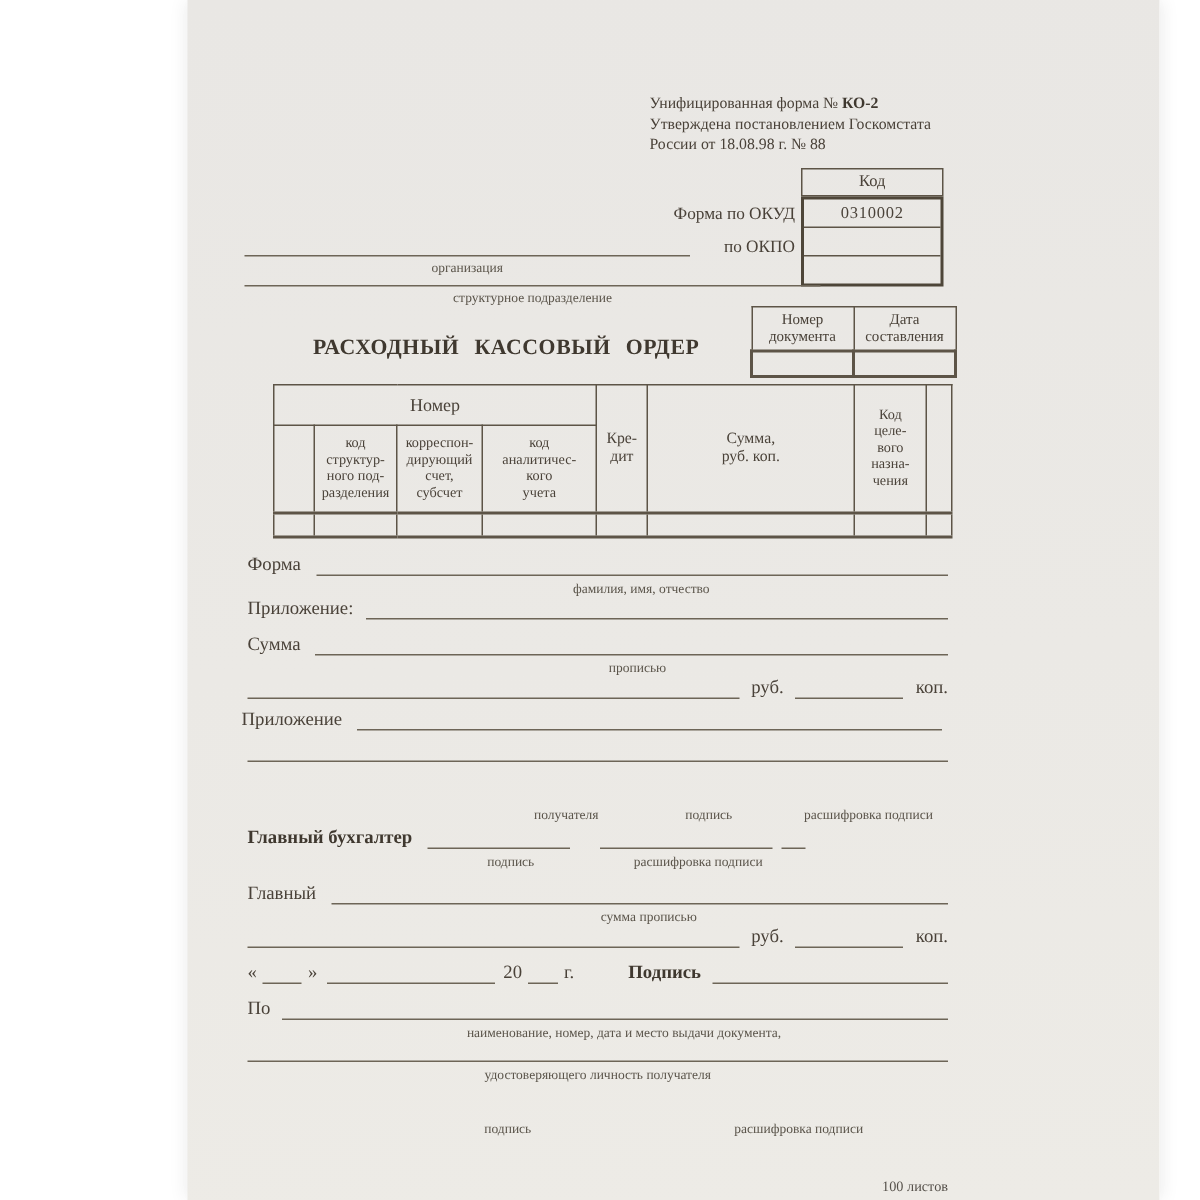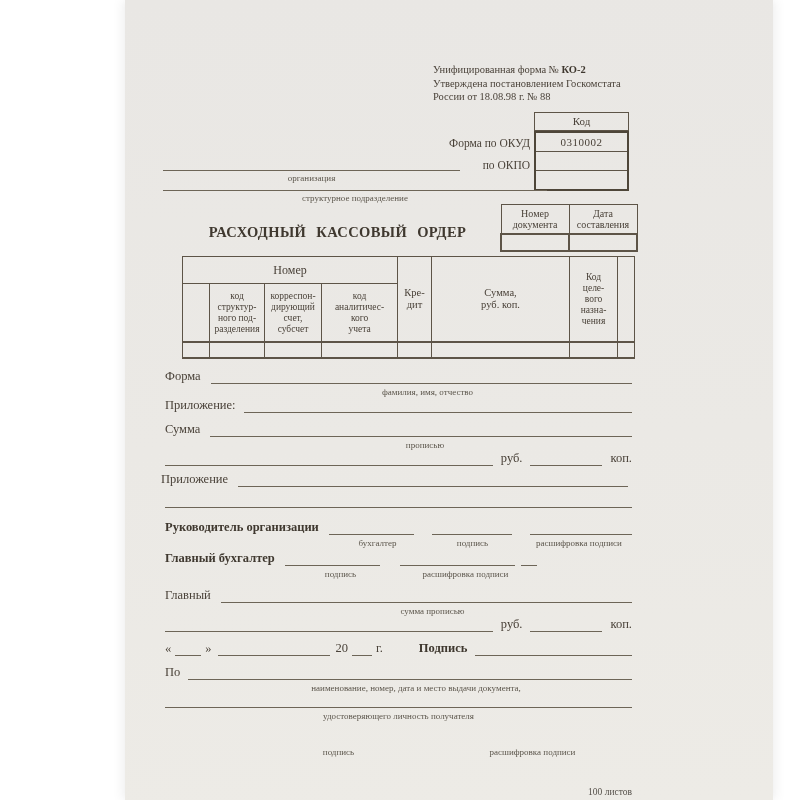--- a/index.html
+++ b/index.html
@@ -161,27 +161,21 @@
   </div>
 
   <div class="row" style="left:36px;top:470px;width:467px;">
     <span>Приложение</span>
     <span class="bl grow" style="margin-left:10px;"></span>
   </div>
   <div class="row" style="left:40px;top:491px;width:467px;">
     <span class="bl grow"></span>
   </div>
 
-  <div class="row" style="left:40px;top:518px;width:467px;">
-    <b>Руководитель организации</b>
-    <span class="bl" style="width:85px;margin-left:10px;"></span>
-    <span class="bl" style="width:80px;margin-left:18px;"></span>
-    <span class="bl grow" style="margin-left:18px;"></span>
-  </div>
-  <div class="cap" style="left:205px;top:538px;width:95px;">бухгалтер</div>
+  <div class="cap" style="left:205px;top:538px;width:95px;">получателя</div>
   <div class="cap" style="left:300px;top:538px;width:95px;">подпись</div>
   <div class="cap" style="left:398px;top:538px;width:112px;">расшифровка подписи</div>
 
   <div class="row" style="left:40px;top:549px;width:467px;">
     <b>Главный бухгалтер</b>
     <span class="bl" style="width:95px;margin-left:10px;"></span>
     <span class="bl" style="width:115px;margin-left:20px;"></span>
     <span class="bl" style="width:16px;margin-left:6px;"></span>
     <span class="grow sp"></span>
   </div>

